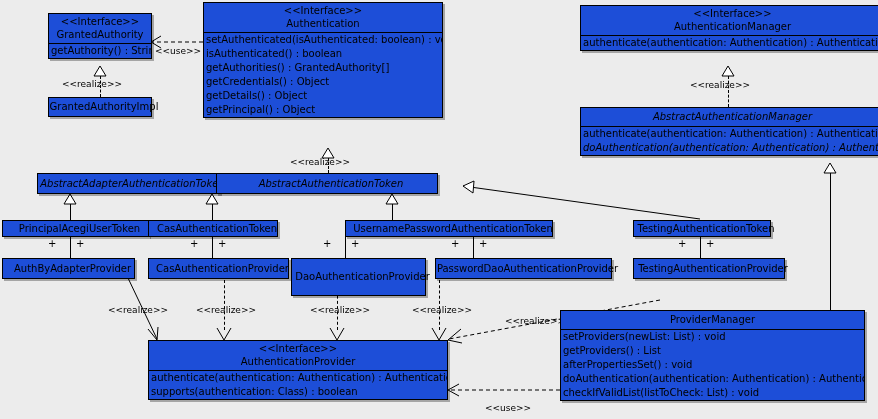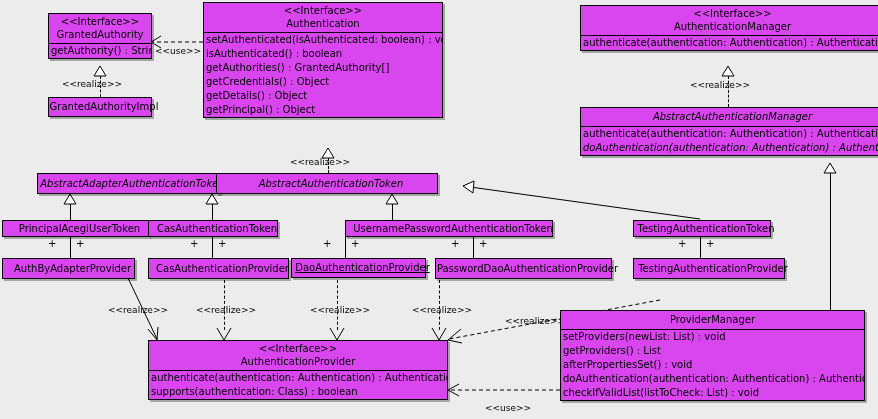--- a/index.html
+++ b/index.html
@@ -11,21 +11,21 @@
     position: relative;
     width: 878px;
     height: 419px;
     background: #ececec;
     font-family: "DejaVu Sans", sans-serif;
     overflow: hidden;
   }
   
   .uml {
     position: absolute;
-    background: #d946ef;
+    background: #1d4ed8;
     border: 1px solid #000000;
     box-sizing: border-box;
     box-shadow: 2px 2px 0 rgba(0,0,0,0.30);
     font-size: 10px;
     line-height: 1.0;
     color: #000;
   }
   .uml .hdr {
     padding: 3px 2px 3px 2px;
     text-align: center;
@@ -259,21 +259,21 @@
   <div class="uml simple" style="left:633px; top:220px; width:138px; height:17px;">
     <span class="cname">TestingAuthenticationToken</span>
   </div>
 
   <div class="uml simple" style="left:2px; top:258px; width:133px; height:21px;">
     <span class="cname">AuthByAdapterProvider</span>
   </div>
   <div class="uml simple" style="left:148px; top:258px; width:141px; height:21px;">
     <span class="cname">CasAuthenticationProvider</span>
   </div>
-  <div class="uml simple" style="left:291px; top:258px; width:135px; height:20px;text-decoration:underline;">
+  <div class="uml simple" style="left:291px; top:258px; width:135px; height:38px;">
     <span class="cname">DaoAuthenticationProvider</span>
   </div>
   <div class="uml simple" style="left:435px; top:258px; width:177px; height:21px;">
     <span class="cname">PasswordDaoAuthenticationProvider</span>
   </div>
   <div class="uml simple" style="left:633px; top:258px; width:152px; height:21px;">
     <span class="cname">TestingAuthenticationProvider</span>
   </div>
 
   <div class="uml" style="left:148px; top:340px; width:300px;">

